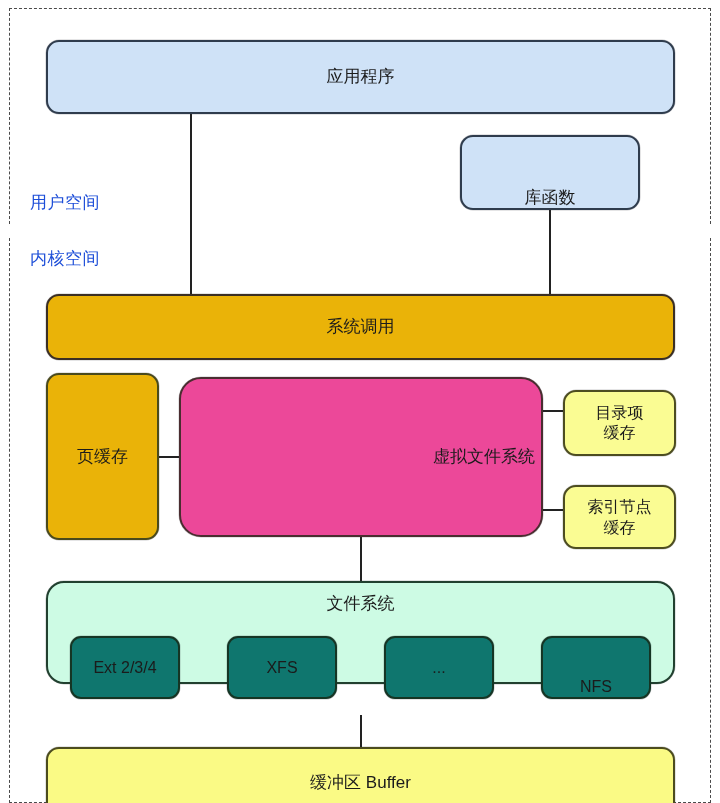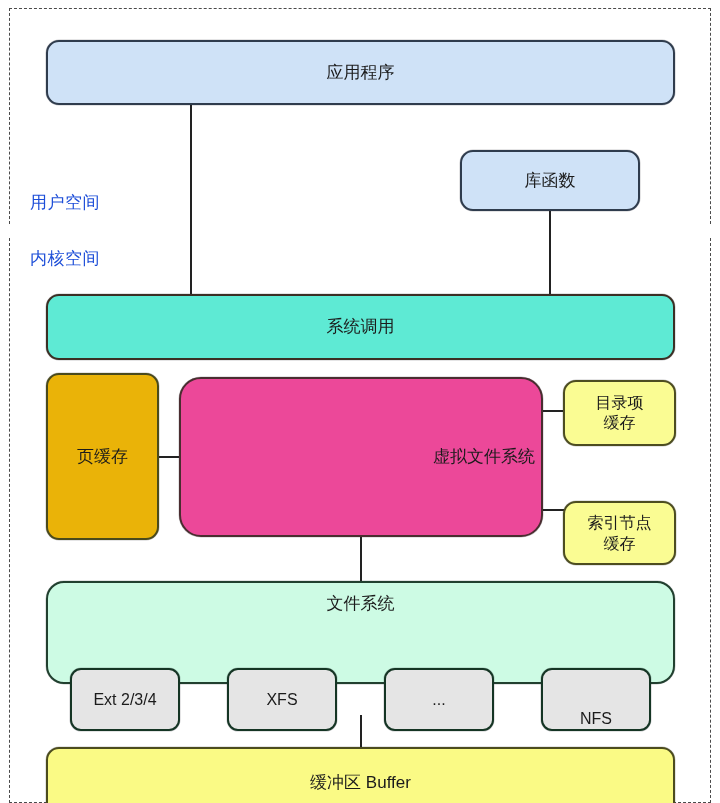--- a/index.html
+++ b/index.html
@@ -48,26 +48,26 @@
     align-items: center;
     justify-content: center;
     text-align: center;
     color: #1b1b1b;
     line-height: 1.25;
     box-shadow: 0 0 0 0.5px rgba(40,40,50,0.25);
   }
   .node .lbl { display: block; padding: 0 6px; }
 
   .n-blue   { background: #cfe2f7; border-color: #2f3c4d; }
-  .n-orange { background: #5eead4; border-color: #3b2f24; font-family: Liberation Serif, serif; }
+  .n-orange { background: #eab308; border-color: #3b2f24; font-family: Liberation Serif, serif; }
   .n-yellow { background: #eab308; border-color: #4a4a1c; }
   .n-yellow-soft { background: #fafc93; border-color: #4d4d20; }
   .n-pink   { background: #ec4899; border-color: #4a2d30; justify-content: flex-end; }
   .n-mint   { background: #cdfbe4; border-color: #21402f; }
-  .n-mint-d { background: #e5e5e5; border-color: #153524; margin-top: 32px; }
+  .n-mint-d { background: #0f766e; border-color: #153524; }
   .n-buffer { background: #fafa85; border-color: #4c4c1e; }
 
   .fs-title {
     position: absolute;
     left: 0; right: 0;
     top: 10px;
     text-align: center;
     font-size: 17px;
     color: #1b1b1b;
   }
@@ -101,46 +101,46 @@
   <div class="conn h" style="left:158px; top:456px; width:24px;"></div>
 
   <div class="conn h" style="left:542px; top:410px; width:22px;"></div>
 
   <div class="conn h" style="left:542px; top:509px; width:22px;"></div>
 
   <div class="conn v" style="left:360px; top:536px; height:46px;"></div>
 
   <div class="conn v" style="left:360px; top:715px; height:34px;"></div>
 
-  <div class="node n-blue t17" style="left:46px; top:40px; width:629px; height:65px;">
+  <div class="node n-blue t17" style="left:46px; top:40px; width:629px; height:74px;">
     <span class="lbl">应用程序</span>
   </div>
 
-  <div class="node n-blue t17" style="left:460px; top:150px; width:180px; height:61px;">
+  <div class="node n-blue t17" style="left:460px; top:135px; width:180px; height:75px;align-items:flex-end;">
     <span class="lbl">库函数</span>
   </div>
 
   <div class="node n-orange t17" style="left:46px; top:294px; width:629px; height:66px;">
     <span class="lbl">系统调用</span>
   </div>
 
   <div class="node n-yellow t17" style="left:46px; top:373px; width:113px; height:167px;">
     <span class="lbl">页缓存</span>
   </div>
 
   <div class="node n-pink t17" style="left:179px; top:377px; width:364px; height:160px; border-radius:22px;">
     <span class="lbl">虚拟文件系统</span>
   </div>
 
-  <div class="node n-yellow-soft t16" style="left:563px; top:380px; width:113px; height:66px; flex-direction:column; gap:0;">
+  <div class="node n-yellow-soft t16" style="left:563px; top:390px; width:113px; height:66px; flex-direction:column; gap:0;">
     <span class="lbl">目录项</span>
     <span class="lbl">缓存</span>
   </div>
 
-  <div class="node n-yellow-soft t16" style="left:563px; top:501px; width:113px; height:64px; flex-direction:column; gap:1px;">
+  <div class="node n-yellow-soft t16" style="left:563px; top:485px; width:113px; height:64px; flex-direction:column; gap:1px;">
     <span class="lbl">索引节点</span>
     <span class="lbl">缓存</span>
   </div>
 
   <div class="node n-mint" style="left:46px; top:581px; width:629px; height:103px; display:block; border-radius:18px;">
     <div class="fs-title">文件系统</div>
 
     <div class="node n-mint-d t16" style="left:22px; top:53px; width:110px; height:63px; border-radius:11px;">
       <span class="lbl">Ext 2/3/4</span>
     </div>

